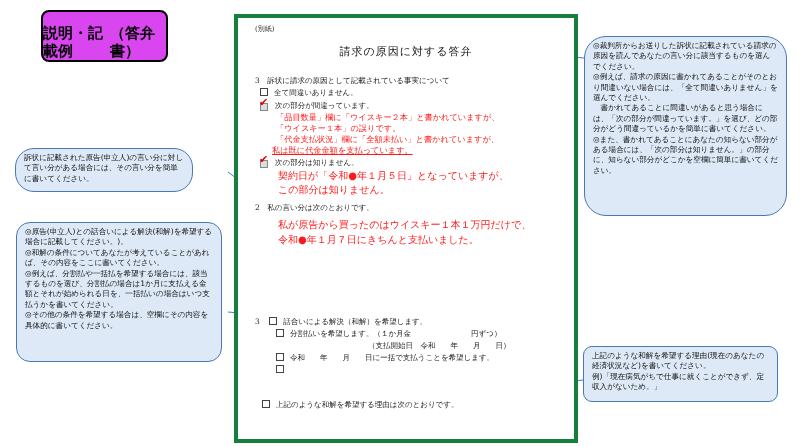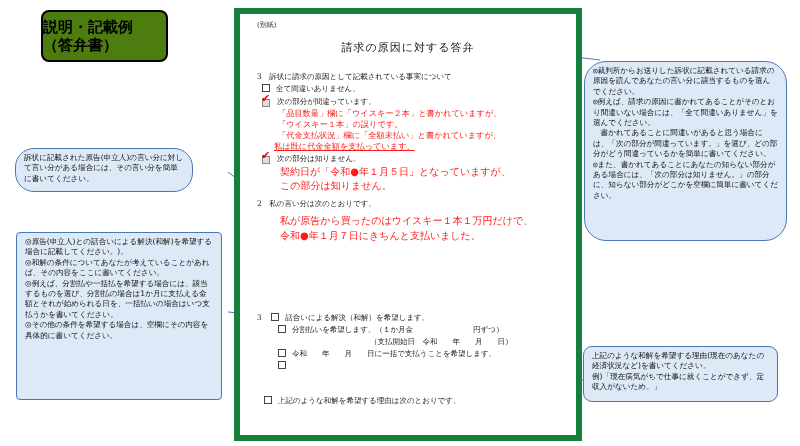--- a/index.html
+++ b/index.html
@@ -1,25 +1,25 @@
 <!DOCTYPE html>
 <html><head>
   <meta charset="utf-8">
   <style>
     html, body { margin:0; padding:0; background:#ffffff; }
     body { width:800px; height:446px; position:relative; overflow:hidden;
            font-family:"DejaVu Sans", sans-serif; color:#000; }
 
     .title-box { position:absolute; left:41px; top:10px; width:123px; height:48px;
-                 border:2px solid #000; border-radius:8px; background:#4d7c0f;
-                 display:flex; flex-direction:column; align-items:flex-start; justify-content:center;
+                 border:2px solid #000; border-radius:8px; background:#d946ef;
+                 display:flex; flex-direction:row; align-items:flex-end; justify-content:center;
                  font-weight:bold; font-size:15px; line-height:18px; }
 
-    .form { position:absolute; left:234px; top:8px; width:336px; height:421px;
-            border:6px solid #15803d; background:#fff; font-family:"DejaVu Serif", serif; }
+    .form { position:absolute; left:234px; top:14px; width:336px; height:421px;
+            border:4px solid #15803d; background:#fff; font-family:"DejaVu Serif", serif; }
     .form .annex { position:absolute; left:17px; top:6px; font-size:7px; color:#333; }
     .form .doc-title { position:absolute; left:0; width:100%; top:26px; text-align:center;
                        font-size:11px; letter-spacing:1px; color:#111; }
     .line { position:absolute; font-size:7.5px; color:#222; white-space:nowrap; }
     .red { position:absolute; font-family:"DejaVu Sans", sans-serif; color:#ff1a1a; white-space:nowrap; }
     .red.s { font-size:8.2px; line-height:11px; }
     .red.l { font-size:10px; line-height:15px; }
     .cb { display:inline-block; width:6px; height:6px; border:1px solid #444; vertical-align:-1px; margin-right:6px; }
     .chk { display:inline-block; position:relative; width:9px; height:8px; margin-right:6px; vertical-align:-1px; }
     .chk .box { position:absolute; left:0; top:2px; width:6px; height:6px; border:1px solid #888; background:#ddd; }
@@ -89,32 +89,32 @@
   </div>
   <div class="line" style="left:38px; top:347px;">
     <span class="cb"></span><span></span>
   </div>
 
   <div class="line" style="left:24px; top:382px;">
     <span class="cb"></span><span>上記のような和解を希望する理由は次のとおりです。</span>
   </div>
 </div>
 
-<div class="callout" style="left:584px; top:61px; width:203px; height:180px; border-radius:22px;font-family:Liberation Mono, monospace;">
+<div class="callout" style="left:584px; top:36px; width:203px; height:180px; border-radius:22px;">
   <p>◎裁判所からお送りした訴状に記載されている請求の原因を読んであなたの言い分に該当するものを選んでください。</p>
   <p>◎例えば、請求の原因に書かれてあることがそのとおり間違いない場合には、「全て間違いありません」を選んでください。</p>
   <p>　書かれてあることに間違いがあると思う場合には、「次の部分が間違っています。」を選び、どの部分がどう間違っているかを簡単に書いてください。</p>
   <p>◎また、書かれてあることにあなたの知らない部分がある場合には、「次の部分は知りません。」の部分に、知らない部分がどこかを空欄に簡単に書いてください。</p>
 </div>
 
 <div class="callout" style="left:15px; top:148px; width:178px; height:44px; border-radius:19px;">
   <p>訴状に記載された原告(申立人)の言い分に対して言い分がある場合には、その言い分を簡単に書いてください。</p>
 </div>
 
-<div class="callout" style="left:16px; top:232px; width:206px; height:168px; border-radius:4px;">
+<div class="callout" style="left:16px; top:222px; width:206px; height:140px; border-radius:14px;">
   <p>◎原告(申立人)との話合いによる解決(和解)を希望する場合に記載してください。)。</p>
   <p>◎和解の条件についてあなたが考えていることがあれば、その内容をここに書いてください。</p>
   <p>◎例えば、分割払や一括払を希望する場合には、該当するものを選び、分割払の場合は1か月に支払える金額とそれが始められる日を、一括払いの場合はいつ支払うかを書いてください。</p>
   <p>◎その他の条件を希望する場合は、空欄にその内容を具体的に書いてください。</p>
 </div>
 
 <div class="callout" style="left:583px; top:346px; width:195px; height:56px; border-radius:9px;">
   <p>上記のような和解を希望する理由(現在のあなたの経済状況など)を書いてください。</p>
   <p>例)「現在病気がちで仕事に就くことができず、定収入がないため。」</p>
 </div>

